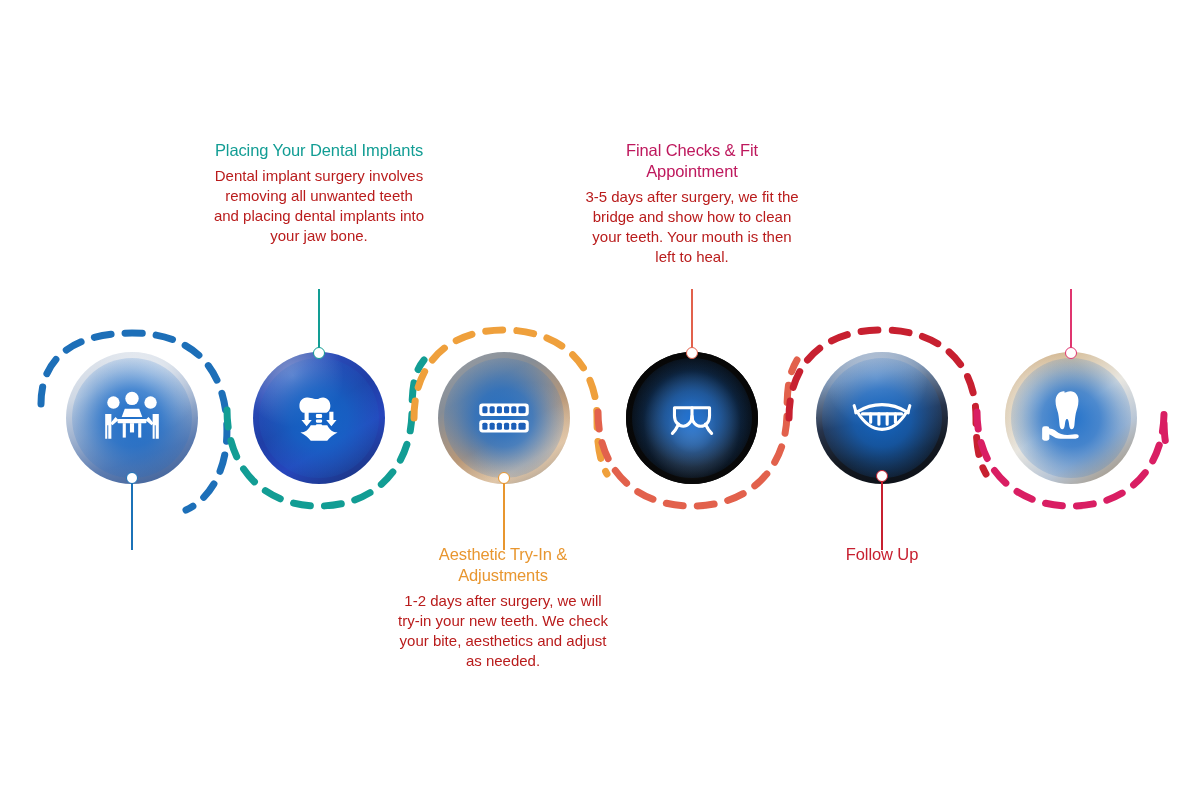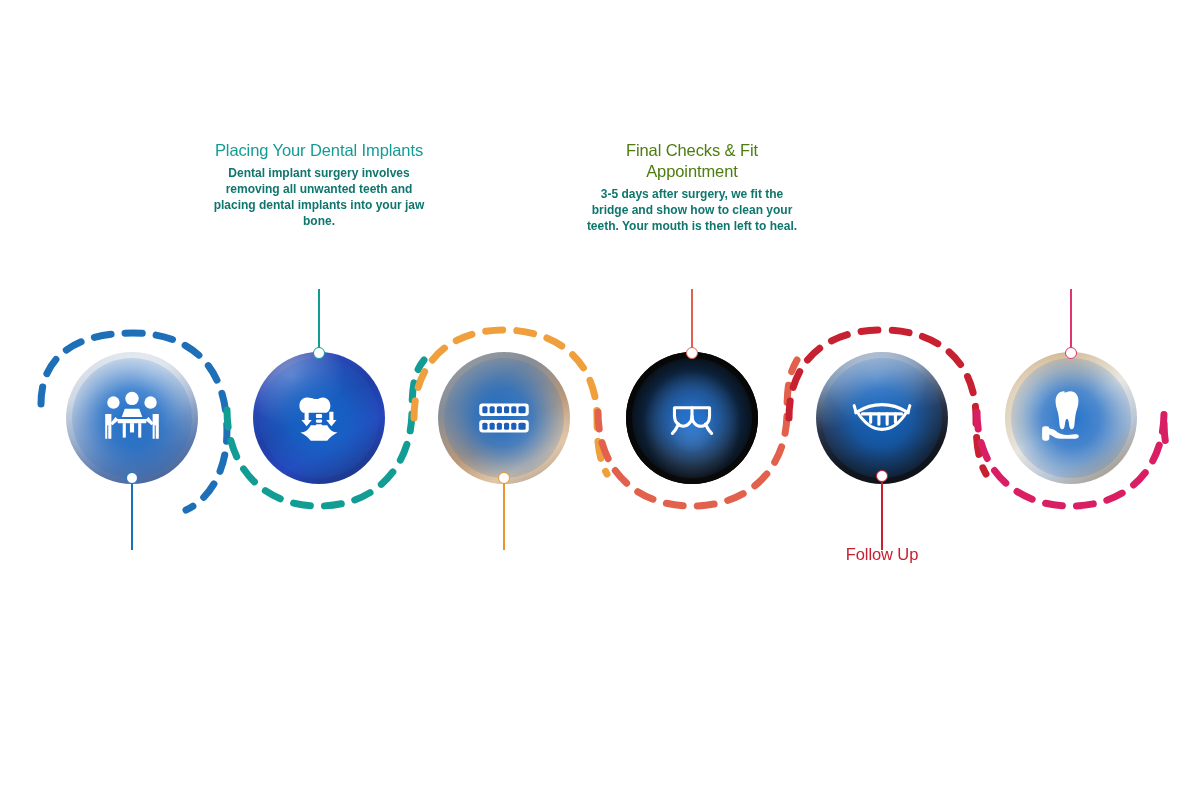--- a/index.html
+++ b/index.html
@@ -96,24 +96,24 @@
     text-align: center;
   }
   .card .title {
     font-size: 16.5px;
     font-weight: normal;
     line-height: 1.28;
     letter-spacing: -0.1px;
   }
   .card .body {
     margin-top: 5px;
-    font-size: 12px;
+    font-size: 15px;
     line-height: 1.33;
-    color: #0f766e;
-    font-weight: 700;
+    color: #b91c1c;
+    font-weight: 400;
   }
 </style>
 </head>
 <body>
 
 <div id="stage">
 
   <svg id="path-layer" viewBox="0 0 1200 799" preserveAspectRatio="none" aria-hidden="true">
 
     <path d="M 41 404 C 41 350 85 333 132 333 C 185 333 220 360 226 414
@@ -216,23 +216,27 @@
             <rect x="46" y="36.5" width="7" height="7" rx="1.6"></rect>
           </g>
         </svg>
       </div>
     </div>
   </div>
   <div class="connector" style="left:498px; top:472px; height:78px; color:#E8962F;">
     <span class="ring" style="top:0;"></span>
     <span class="stem" style="top:11px; height:67px;"></span>
   </div>
+  <div class="card" style="left:398px; top:544px; width:210px;">
+    <div class="title" style="color:#E8962F;">Aesthetic Try-In &amp; Adjustments</div>
+    <div class="body">1-2 days after surgery, we will try-in your new teeth. We check your bite, aesthetics and adjust as needed.</div>
+  </div>
 
   <div class="card" style="left:585px; top:140px; width:214px;">
-    <div class="title" style="color:#4d7c0f;">Final Checks &amp; Fit Appointment</div>
+    <div class="title" style="color:#be185d;">Final Checks &amp; Fit Appointment</div>
     <div class="body">3-5 days after surgery, we fit the bridge and show how to clean your teeth. Your mouth is then left to heal.</div>
   </div>
   <div class="connector" style="left:686px; top:289px; height:70px; color:#E2614C;">
     <span class="stem" style="top:0; height:60px;"></span>
     <span class="ring" style="top:58px;"></span>
   </div>
   <div class="node" style="left:626px; top:352px;">
     <div class="photo">
       <div class="bg" style="background-image:
              radial-gradient(ellipse at 50% 56%, rgba(225,210,188,.9) 0%, rgba(120,108,96,.5) 26%, rgba(10,10,10,.95) 52%, #050505 80%),

